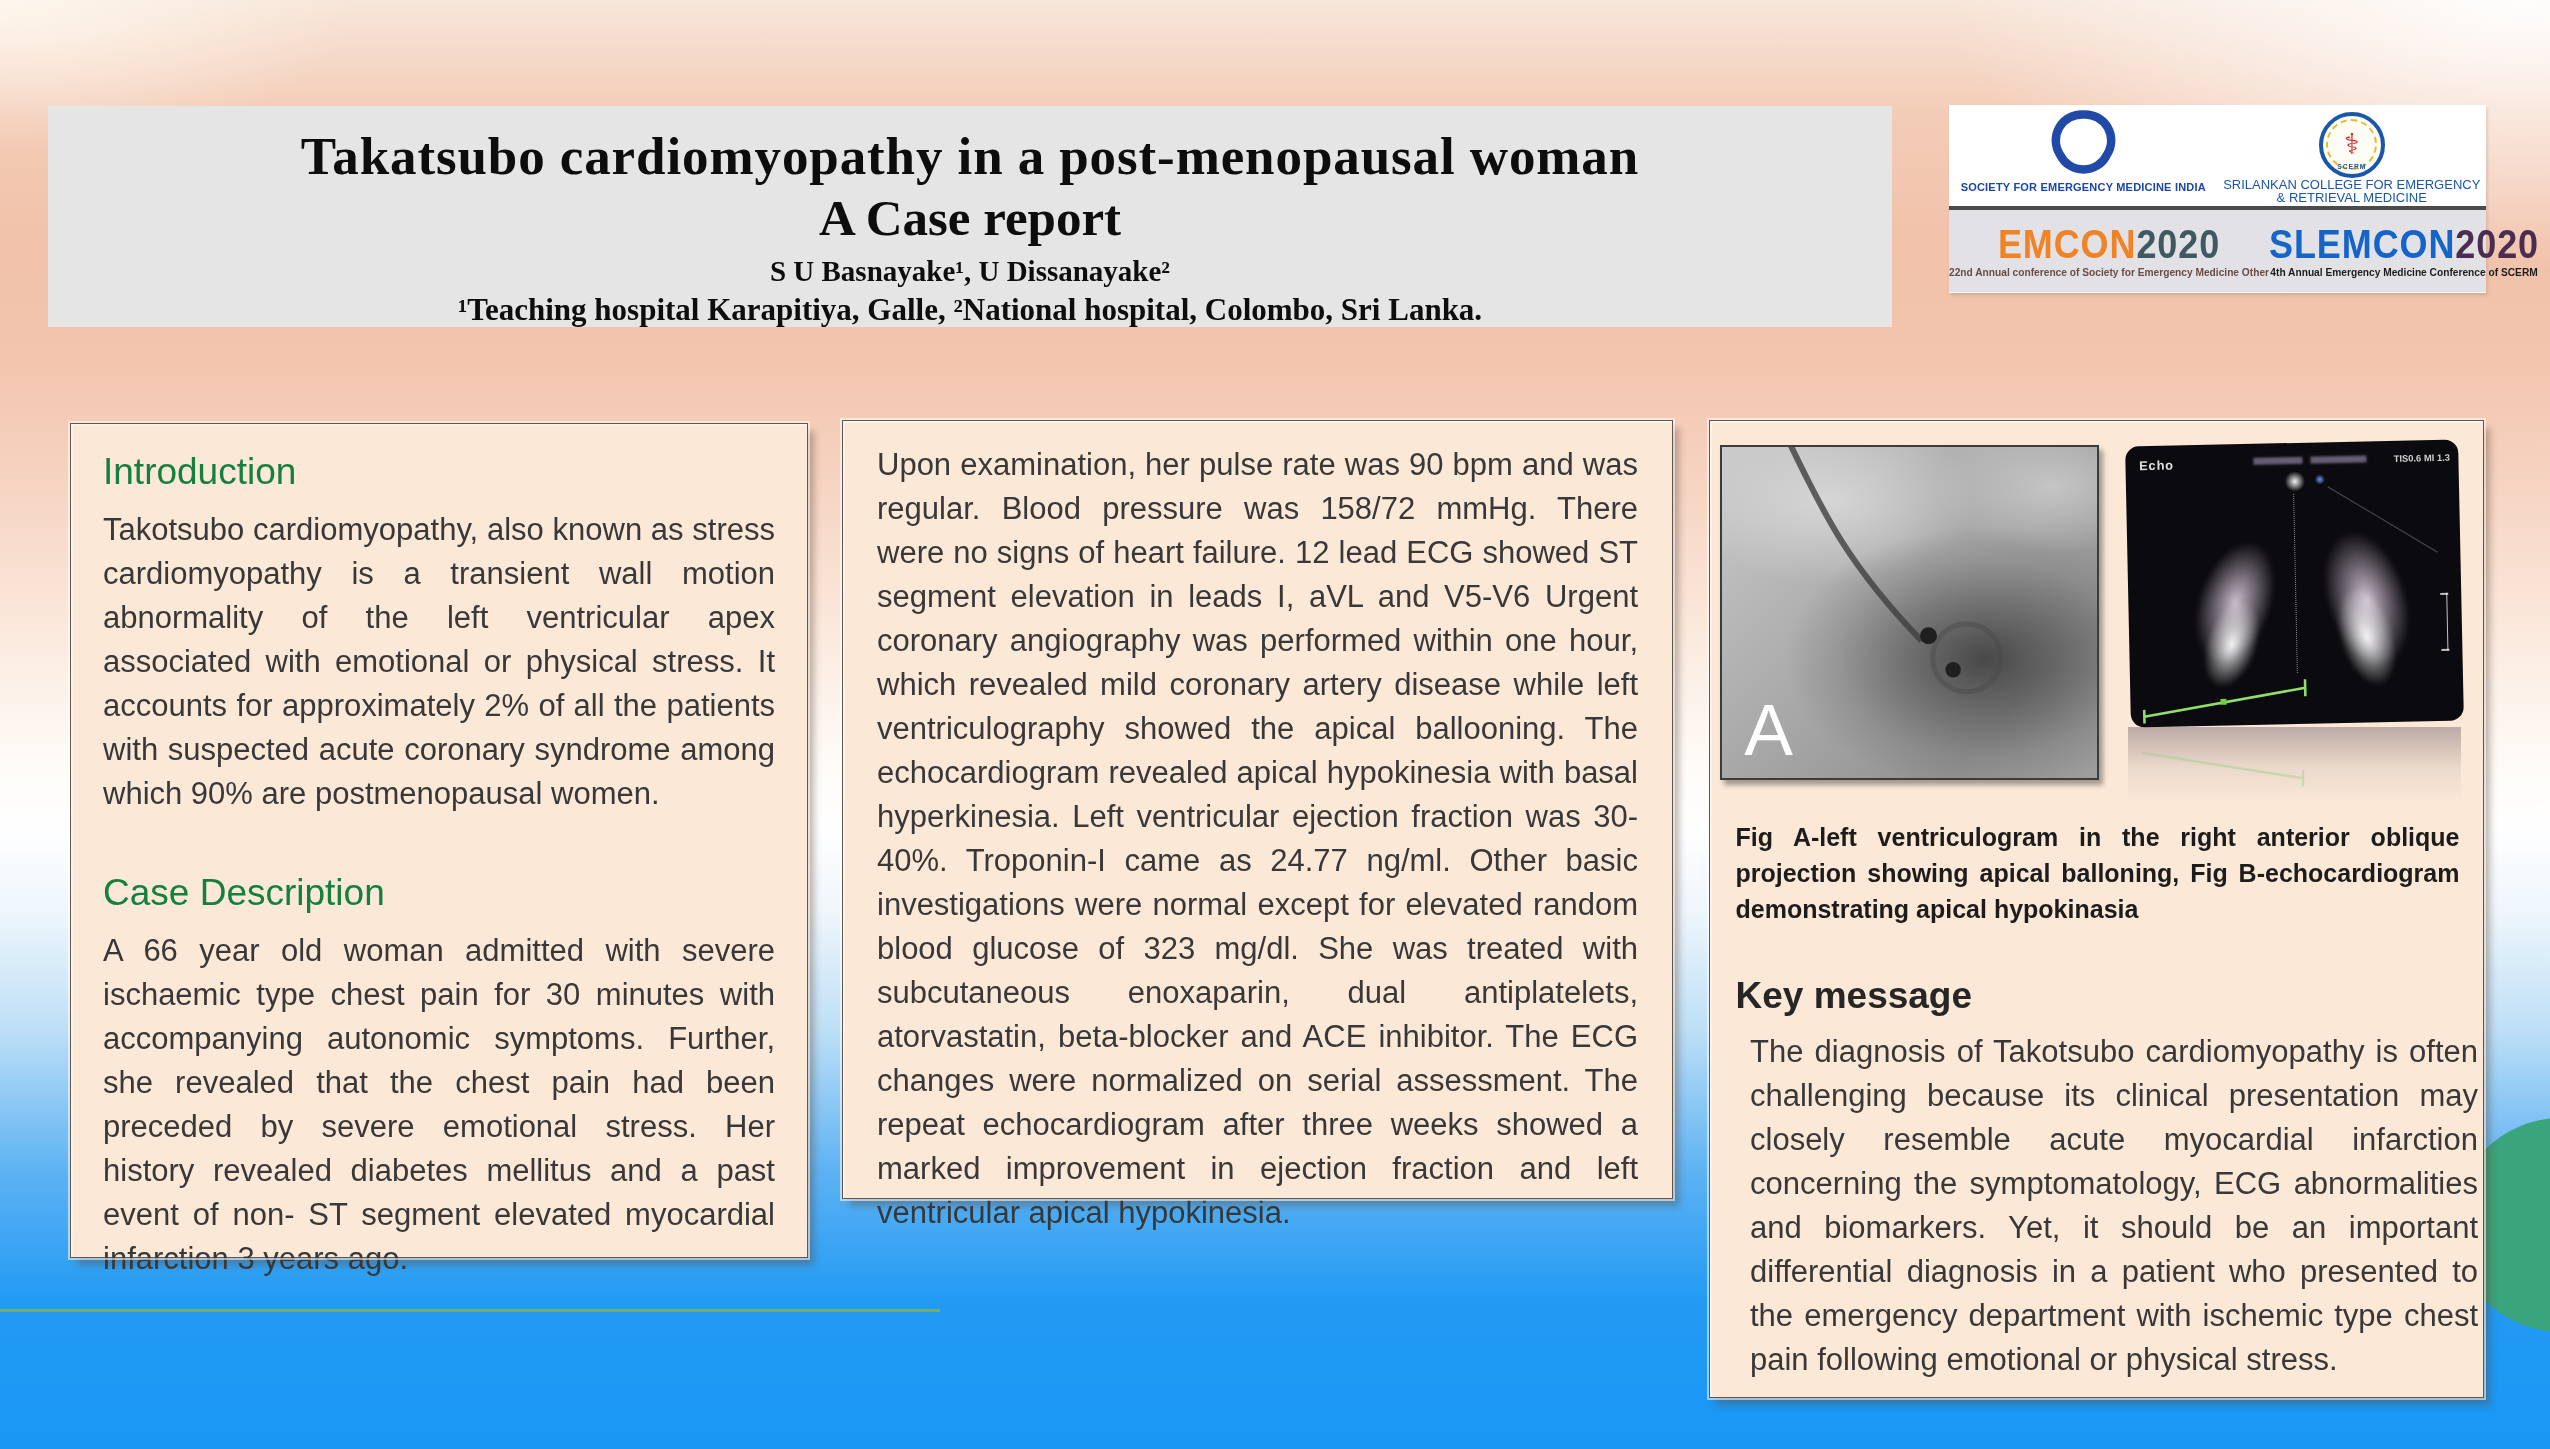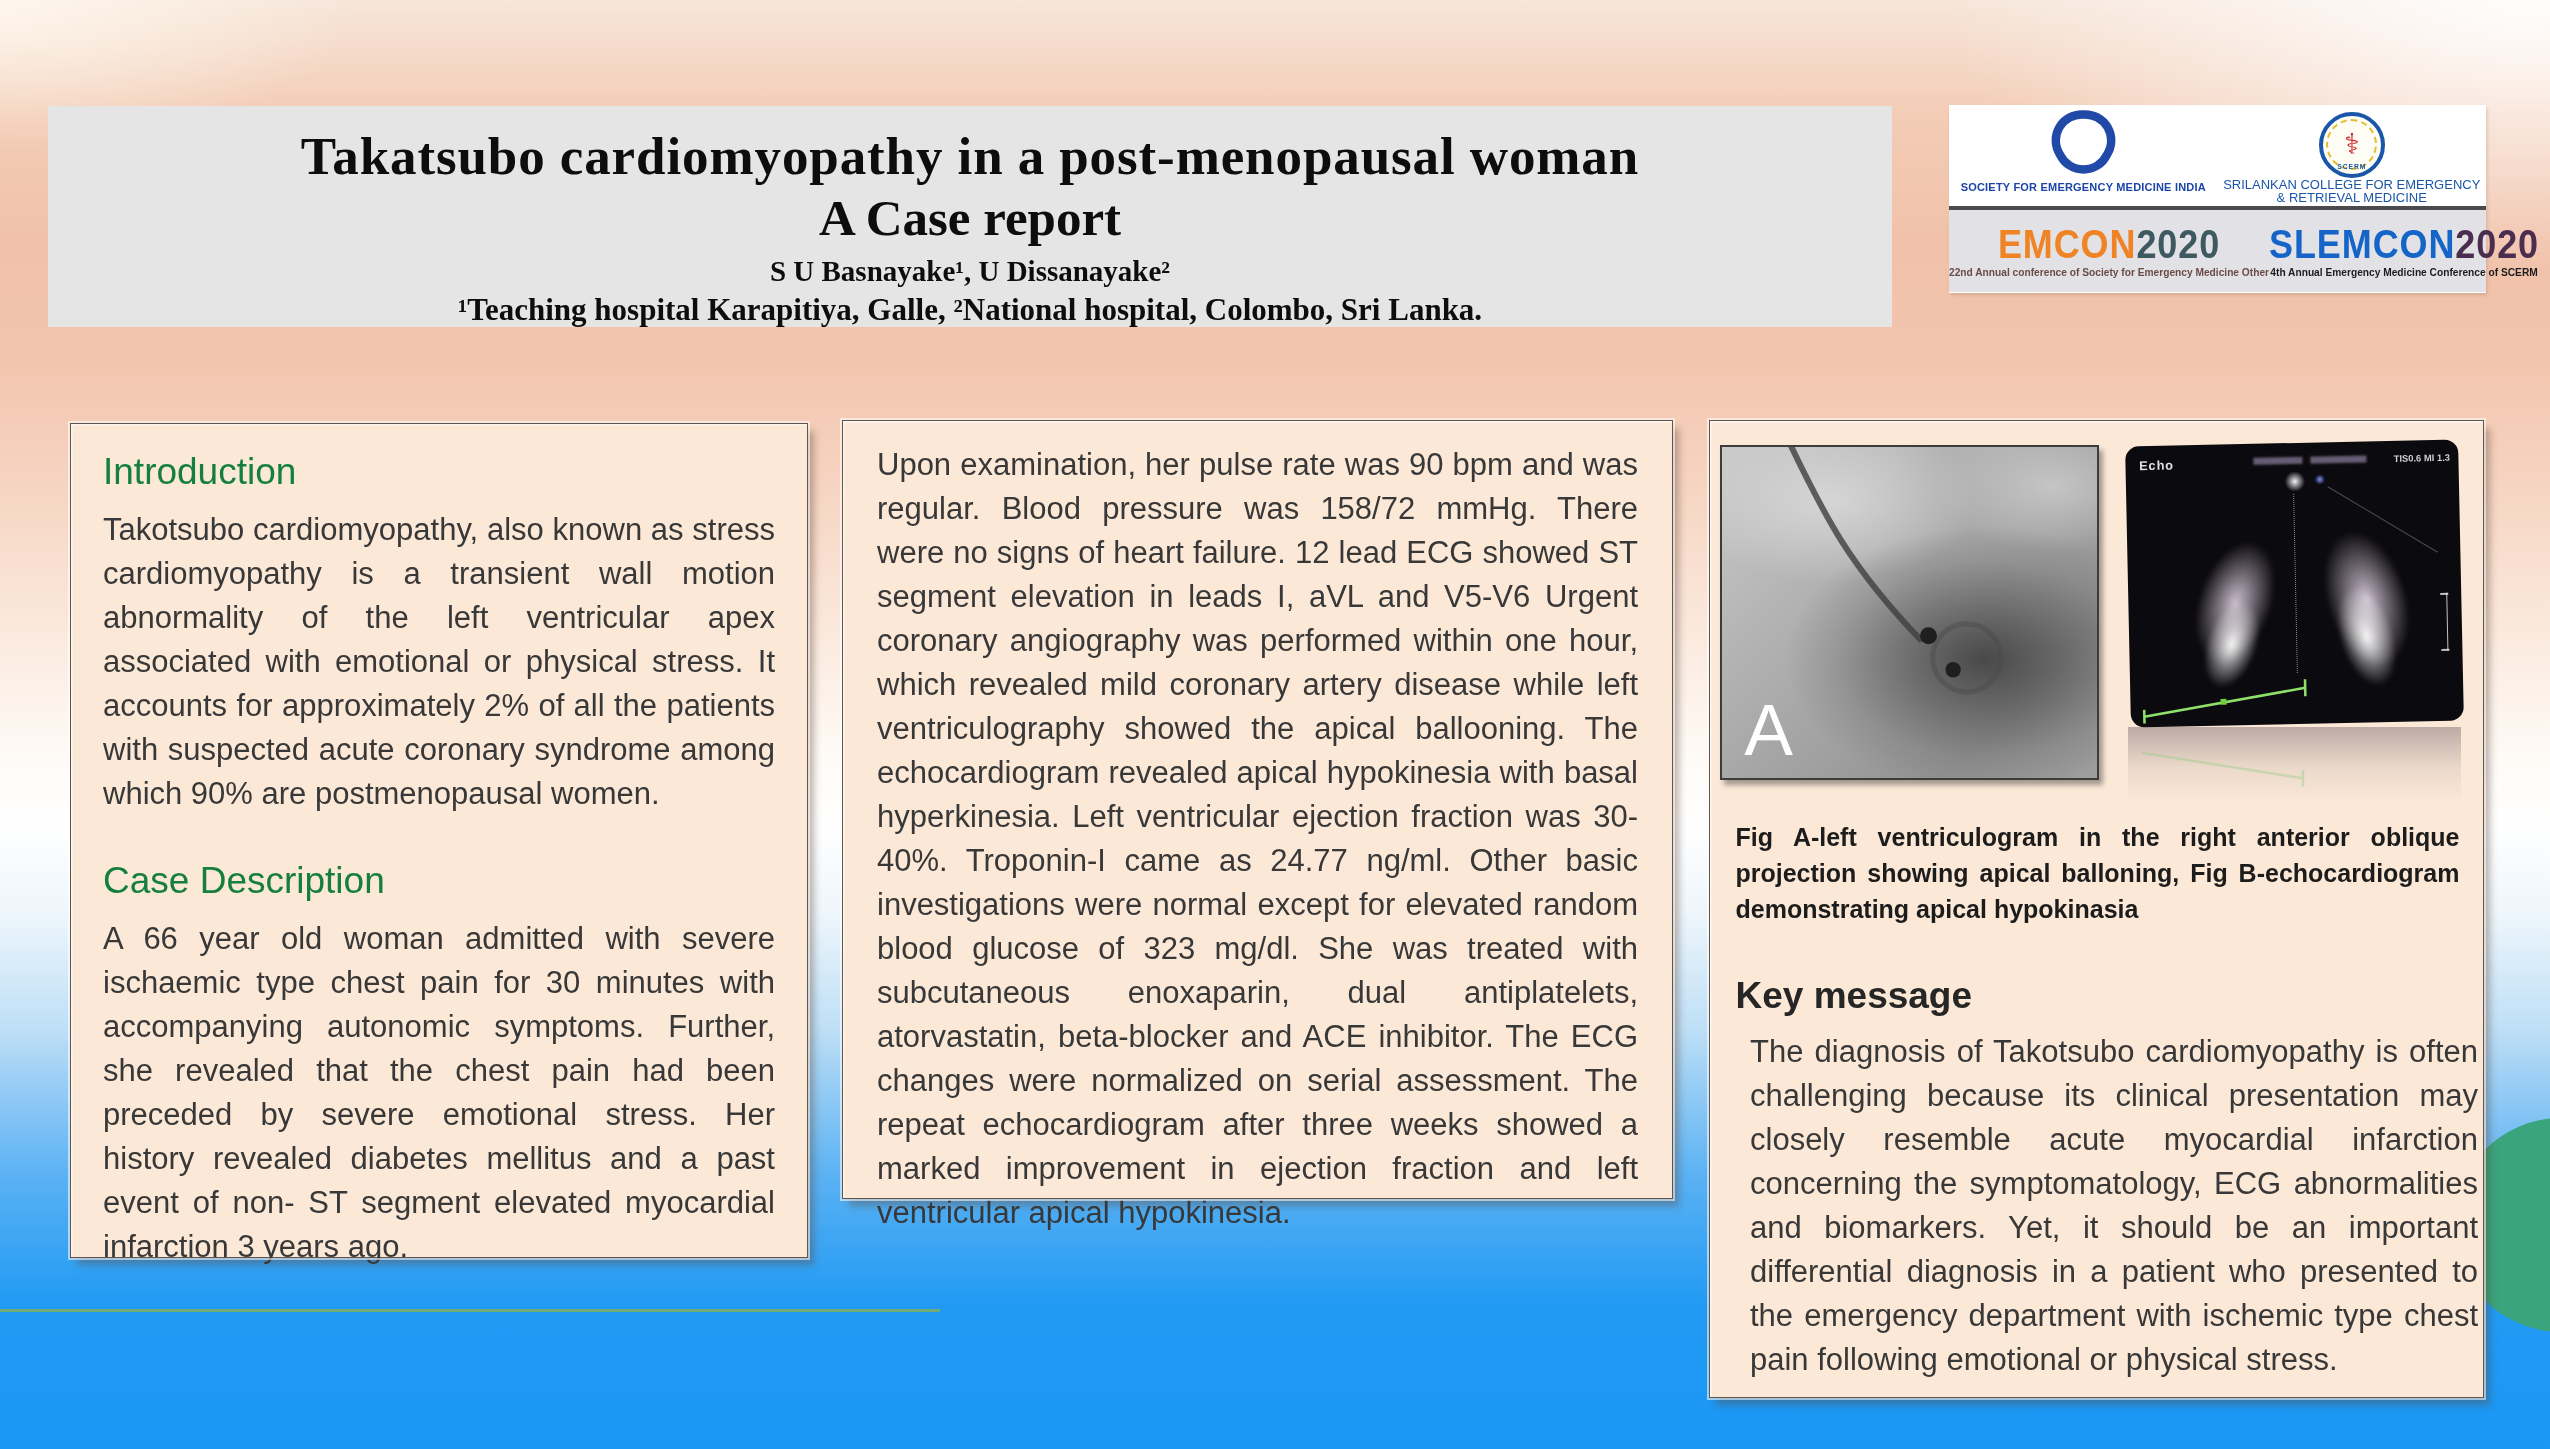--- a/index.html
+++ b/index.html
@@ -61,21 +61,21 @@
     outline:2.6px solid rgba(255,255,255,.55);
     box-shadow:inset 1.7px 1.7px 0 rgba(255,255,255,.5), 6.8px 7.7px 6.8px rgba(95,70,55,.38); }
   .panel-left   { left:70px;   top:423px; width:738px; height:835px; padding:24px 32px; }
   .panel-middle { left:842px;  top:420px; width:831px; height:779px; padding:22px 34px; }
   .panel-right  { left:1709px; top:420px; width:775px; height:978px; }
 
   .sec-heading { font-size:37px; font-weight:normal; color:#15803d; line-height:48px; }
   .body-text { font-size:31px; color:#383838; line-height:44px;
     text-align:justify; text-justify:inter-word; }
   .panel-left .sec-heading { margin-bottom:12px; }
-  .case-heading { margin-top:41px; }
+  .case-heading { margin-top:53px; }
 
   
   .angio { left:10.2px; top:24px; width:379px; height:335px;
     border:2.6px solid #3c3c3c; box-shadow:4.3px 5.1px 5.1px rgba(0,0,0,.35);
     background:
       radial-gradient(ellipse 255px 170px at 70% 64%, rgba(50,50,50,.78), rgba(110,110,110,.3) 58%, rgba(110,110,110,0) 78%),
       radial-gradient(ellipse 213px 119px at 28% 16%, rgba(215,215,215,.95), rgba(215,215,215,0) 70%),
       radial-gradient(ellipse 170px 94px at 88% 12%, rgba(200,200,200,.9), rgba(200,200,200,0) 70%),
       linear-gradient(135deg, #c9c9c9, #adadad 40%, #929292 78%, #9e9e9e);
     overflow:hidden; }

